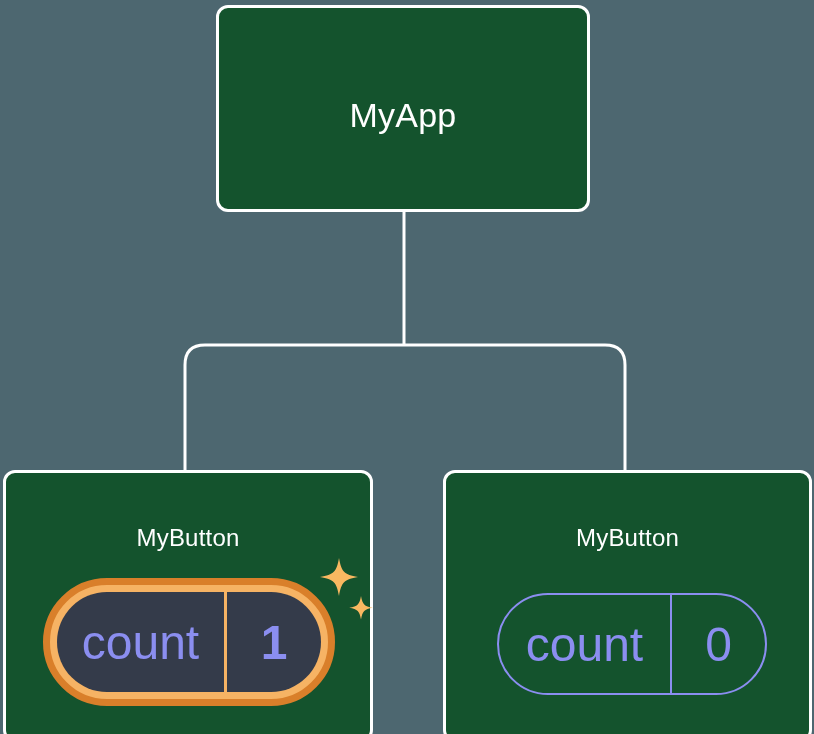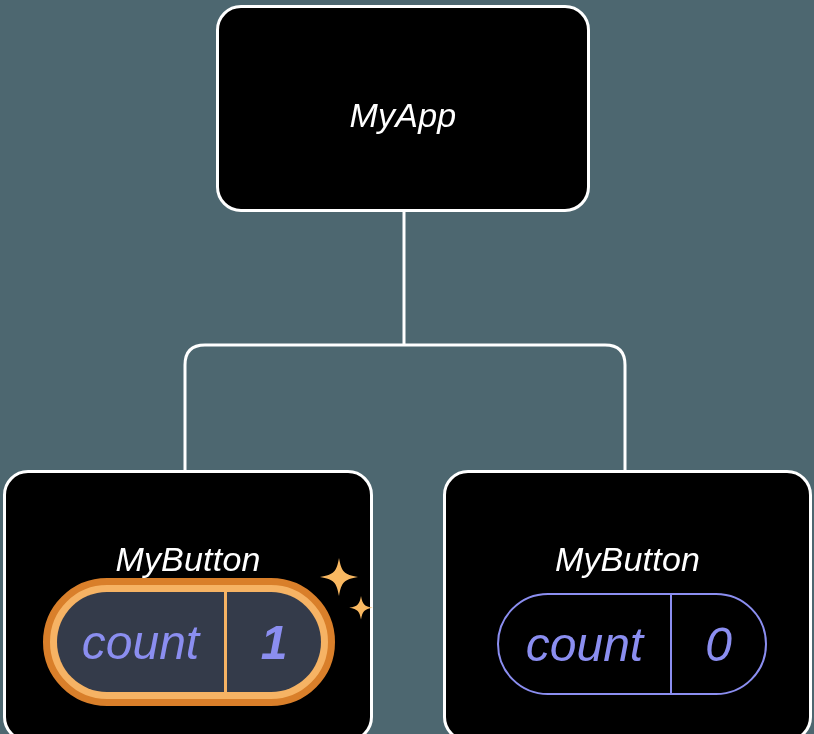--- a/index.html
+++ b/index.html
@@ -21,25 +21,24 @@
   .edges {
     position: absolute;
     left: 0;
     top: 0;
     width: 814px;
     height: 734px;
     pointer-events: none;
   }
   .node {
     position: absolute;
-    background: #000000;
+    background: #14532d;
     border: 3px solid #ffffff;
-    border-radius: 25px;
+    border-radius: 12px;
     box-sizing: border-box;
-    font-style: italic;
   }
   .node-title {
     position: absolute;
     left: 0;
     right: 0;
     text-align: center;
     color: #ffffff;
     font-weight: 400;
     letter-spacing: 0.2px;
     white-space: nowrap;
@@ -63,22 +62,21 @@
     height: 272px;
   }
   #node-child-1 {
     left: 443px;
     top: 470px;
     width: 369px;
     height: 272px;
   }
   .child .node-title {
     top: 51px;
-    font-size: 34px;
-    margin-top: 16px;
+    font-size: 24px;
   }
   
   .pill {
     position: absolute;
     box-sizing: border-box;
     display: flex;
     align-items: stretch;
   }
   .pill-plain {
     left: 51px;

